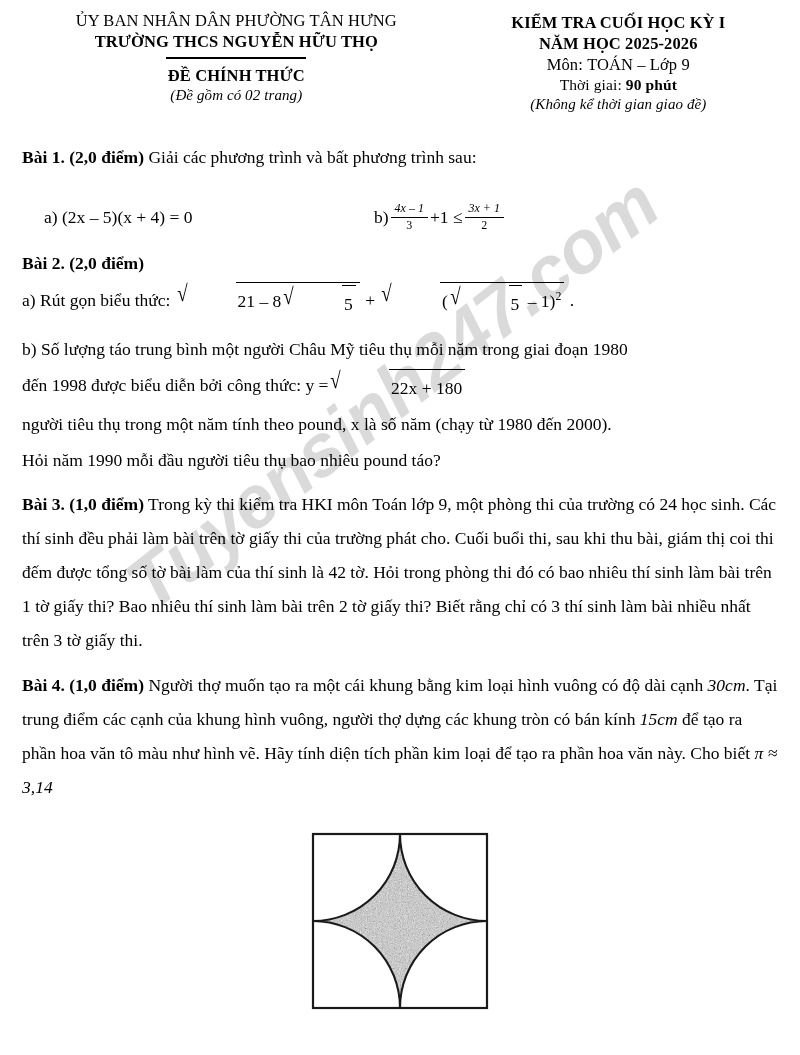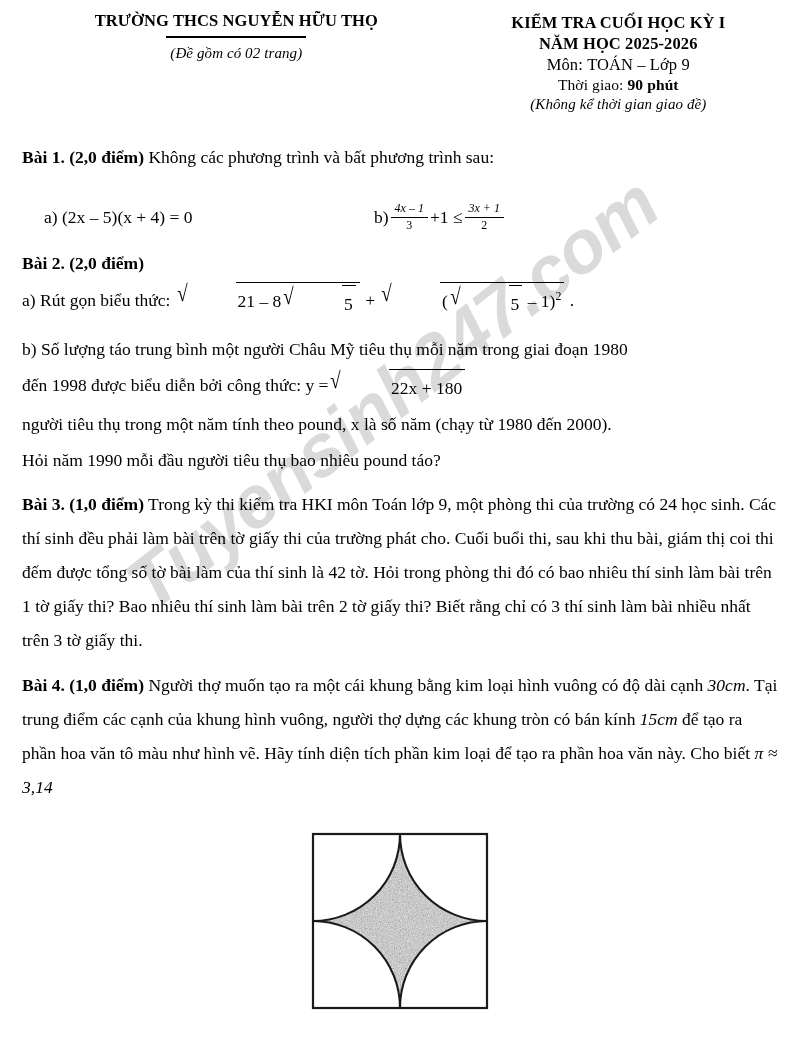--- a/index.html
+++ b/index.html
@@ -197,48 +197,50 @@
 
 <div id="watermark">
   <div class="wm-text">Tuyensinh247.com</div>
 </div>
 
 <div id="page">
 
   <div class="doc-header">
 
     <div class="hdr-col hdr-left">
+      <div class="hdr-line reg">ỦY BAN NHÂN DÂN PHƯỜNG TÂN HƯNG</div>
       <div class="hdr-line b">TRƯỜNG THCS NGUYỄN HỮU THỌ</div>
       <div class="hdr-rule"></div>
       <div class="hdr-sub">
+        <div class="hdr-line b">ĐỀ CHÍNH THỨC</div>
         <div class="hdr-line ital">(Đề gồm có 02 trang)</div>
       </div>
     </div>
 
     <div class="hdr-col hdr-right">
       <div class="hdr-line b">KIỂM TRA CUỐI HỌC KỲ I</div>
       <div class="hdr-line b">NĂM HỌC 2025-2026</div>
       <div class="hdr-line b">
         <span class="mixed-b">Môn:</span>
         <span class="mixed-b">TOÁN – Lớp 9</span>
       </div>
       <div class="hdr-line small">
-        <span class="mixed-b">Thời giao:</span>
+        <span class="mixed-b">Thời giai:</span>
         <span class="mixed-n">90 phút</span>
       </div>
       <div class="hdr-line ital">(Không kể thời gian giao đề)</div>
     </div>
 
   </div>
 
   <div class="body-wrap">
 
     <div class="para">
       <span class="lbl">Bài 1. (2,0 điểm)</span>
-      <span>Không các phương trình và bất phương trình sau:</span>
+      <span>Giải các phương trình và bất phương trình sau:</span>
     </div>
 
     <div class="p1-row">
       <div class="p1-a">a) (2x – 5)(x + 4) = 0</div>
       <div class="p1-b">
         <span>b)</span>
         <span class="frac">
           <span class="num mi">4x – 1</span>
           <span class="den">3</span>
         </span>

